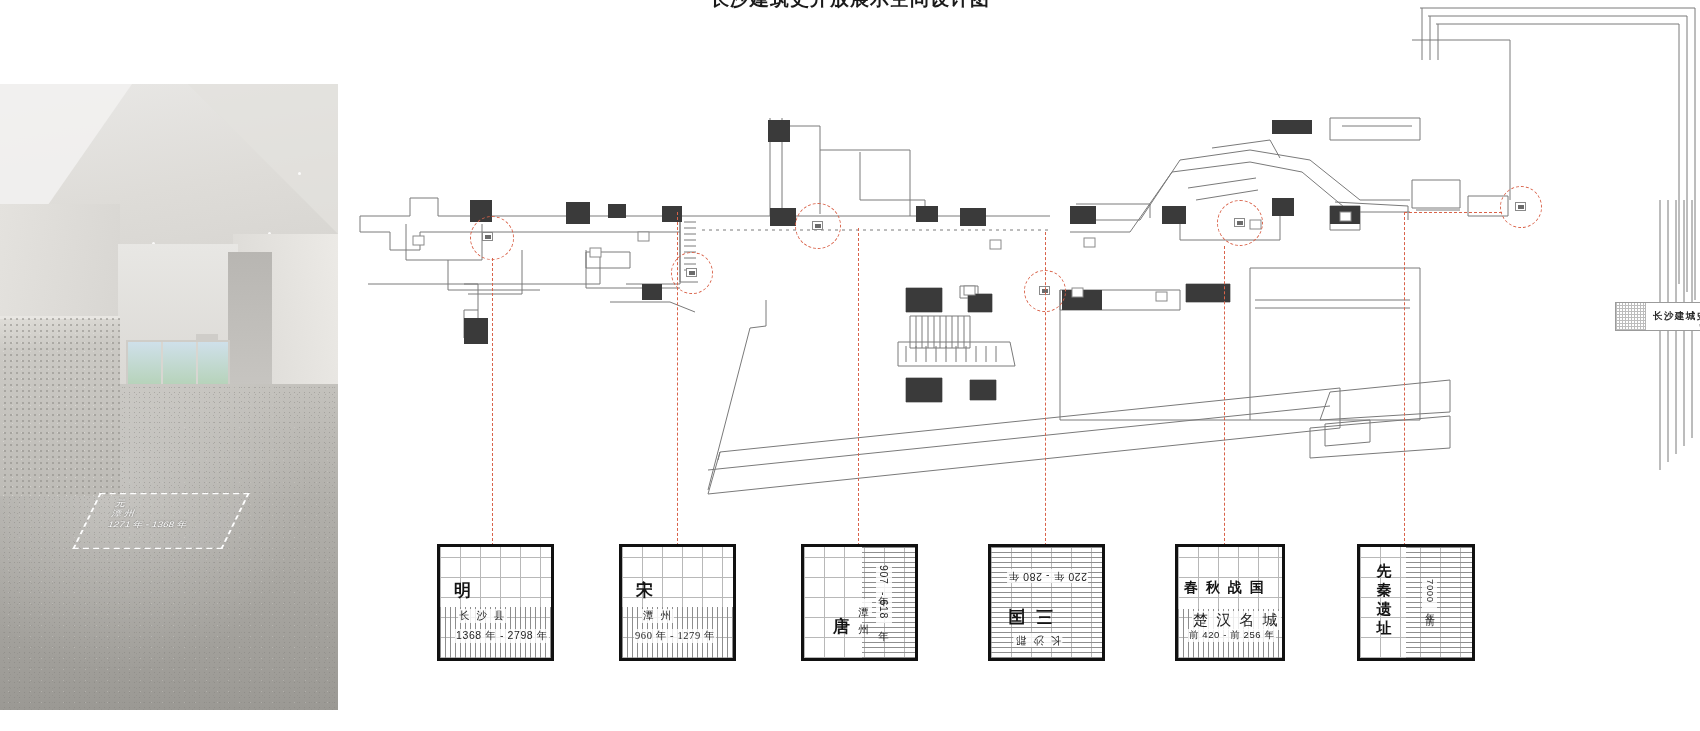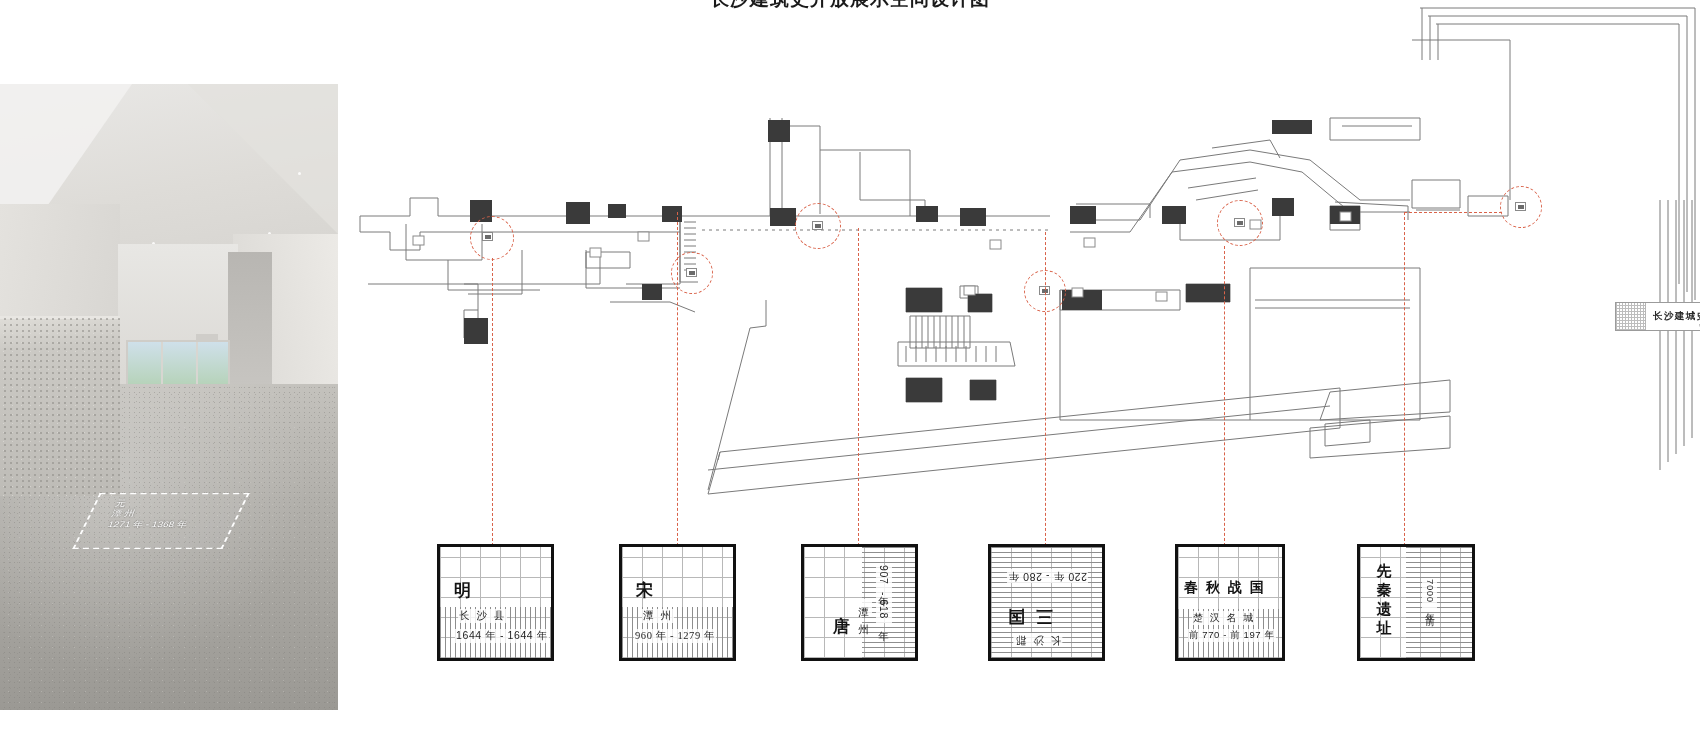--- a/index.html
+++ b/index.html
@@ -459,21 +459,21 @@
   <div class="leader" style="left:1224px; top:246px; height:300px;"></div>
   <div class="leader" style="left:1404px; top:212px; height:334px;"></div>
   <div class="leader-h" style="left:1404px; top:212px; width:98px;"></div>
 
   <div class="era-box" style="left:437px;">
     <div class="era-grid"></div>
     <div class="era-fine-h" style="top:60px; height:38px;"></div>
     <div class="era-fine-h" style="top:98px; height:16px;"></div>
     <div class="era-name" style="left:14px; top:32px;">明</div>
     <div class="era-sub" style="left:18px; top:62px;">长 沙 县</div>
-    <div class="era-date" style="left:15px; top:82px;">1644 年 - 1644 年</div>
+    <div class="era-date" style="left:15px; top:82px;">1368 年 - 2798 年</div>
   </div>
 
   <div class="era-box" style="left:619px;">
     <div class="era-grid"></div>
     <div class="era-fine-h" style="top:60px; height:38px;"></div>
     <div class="era-fine-h" style="top:98px; height:16px;"></div>
     <div class="era-name" style="left:14px; top:32px;">宋</div>
     <div class="era-sub" style="left:20px; top:62px;">潭 州</div>
     <div class="era-date" style="left:12px; top:82px;font-family:Liberation Serif, serif;">960 年 - 1279 年</div>
   </div>
@@ -493,22 +493,22 @@
     <div class="era-name rot180" style="left:14px; top:58px;">三 国</div>
     <div class="era-sub rot180" style="left:22px; top:86px;">长 沙 郡</div>
     <div class="era-date rot180" style="left:16px; top:22px;">220 年 - 280 年</div>
   </div>
 
   <div class="era-box" style="left:1175px; width:110px;">
     <div class="era-grid"></div>
     <div class="era-fine-h" style="top:62px; height:36px;"></div>
     <div class="era-fine-h" style="top:98px; height:16px;"></div>
     <div class="era-name" style="left:6px; top:32px; font-size:14px; letter-spacing:2px;">春 秋 战 国</div>
-    <div class="era-sub" style="left:14px; top:64px; font-size:10px;">楚 汉 名 城</div>
-    <div class="era-date" style="left:10px; top:82px; font-size:9.5px;">前 770 - 前 197 年</div>
+    <div class="era-sub" style="left:14px; top:64px; font-size:15px;">楚 汉 名 城</div>
+    <div class="era-date" style="left:10px; top:82px; font-size:9.5px;">前 420 - 前 256 年</div>
   </div>
 
   <div class="era-box" style="left:1357px; width:118px;">
     <div class="era-grid"></div>
     <div class="era-fine-h" style="left:46px; right:0; top:0; bottom:0; height:auto;
          background-image: repeating-linear-gradient(0deg,#8e8e8e 0 1px, transparent 1px 5px);"></div>
     <div class="era-name vtext" style="left:14px; top:4px; font-size:15px; letter-spacing:1px;">先 秦 遗 址</div>
     <div class="era-date vtext-rot" style="left:62px; top:32px; font-size:9.5px;">7000 年 前</div>
   </div>
 

